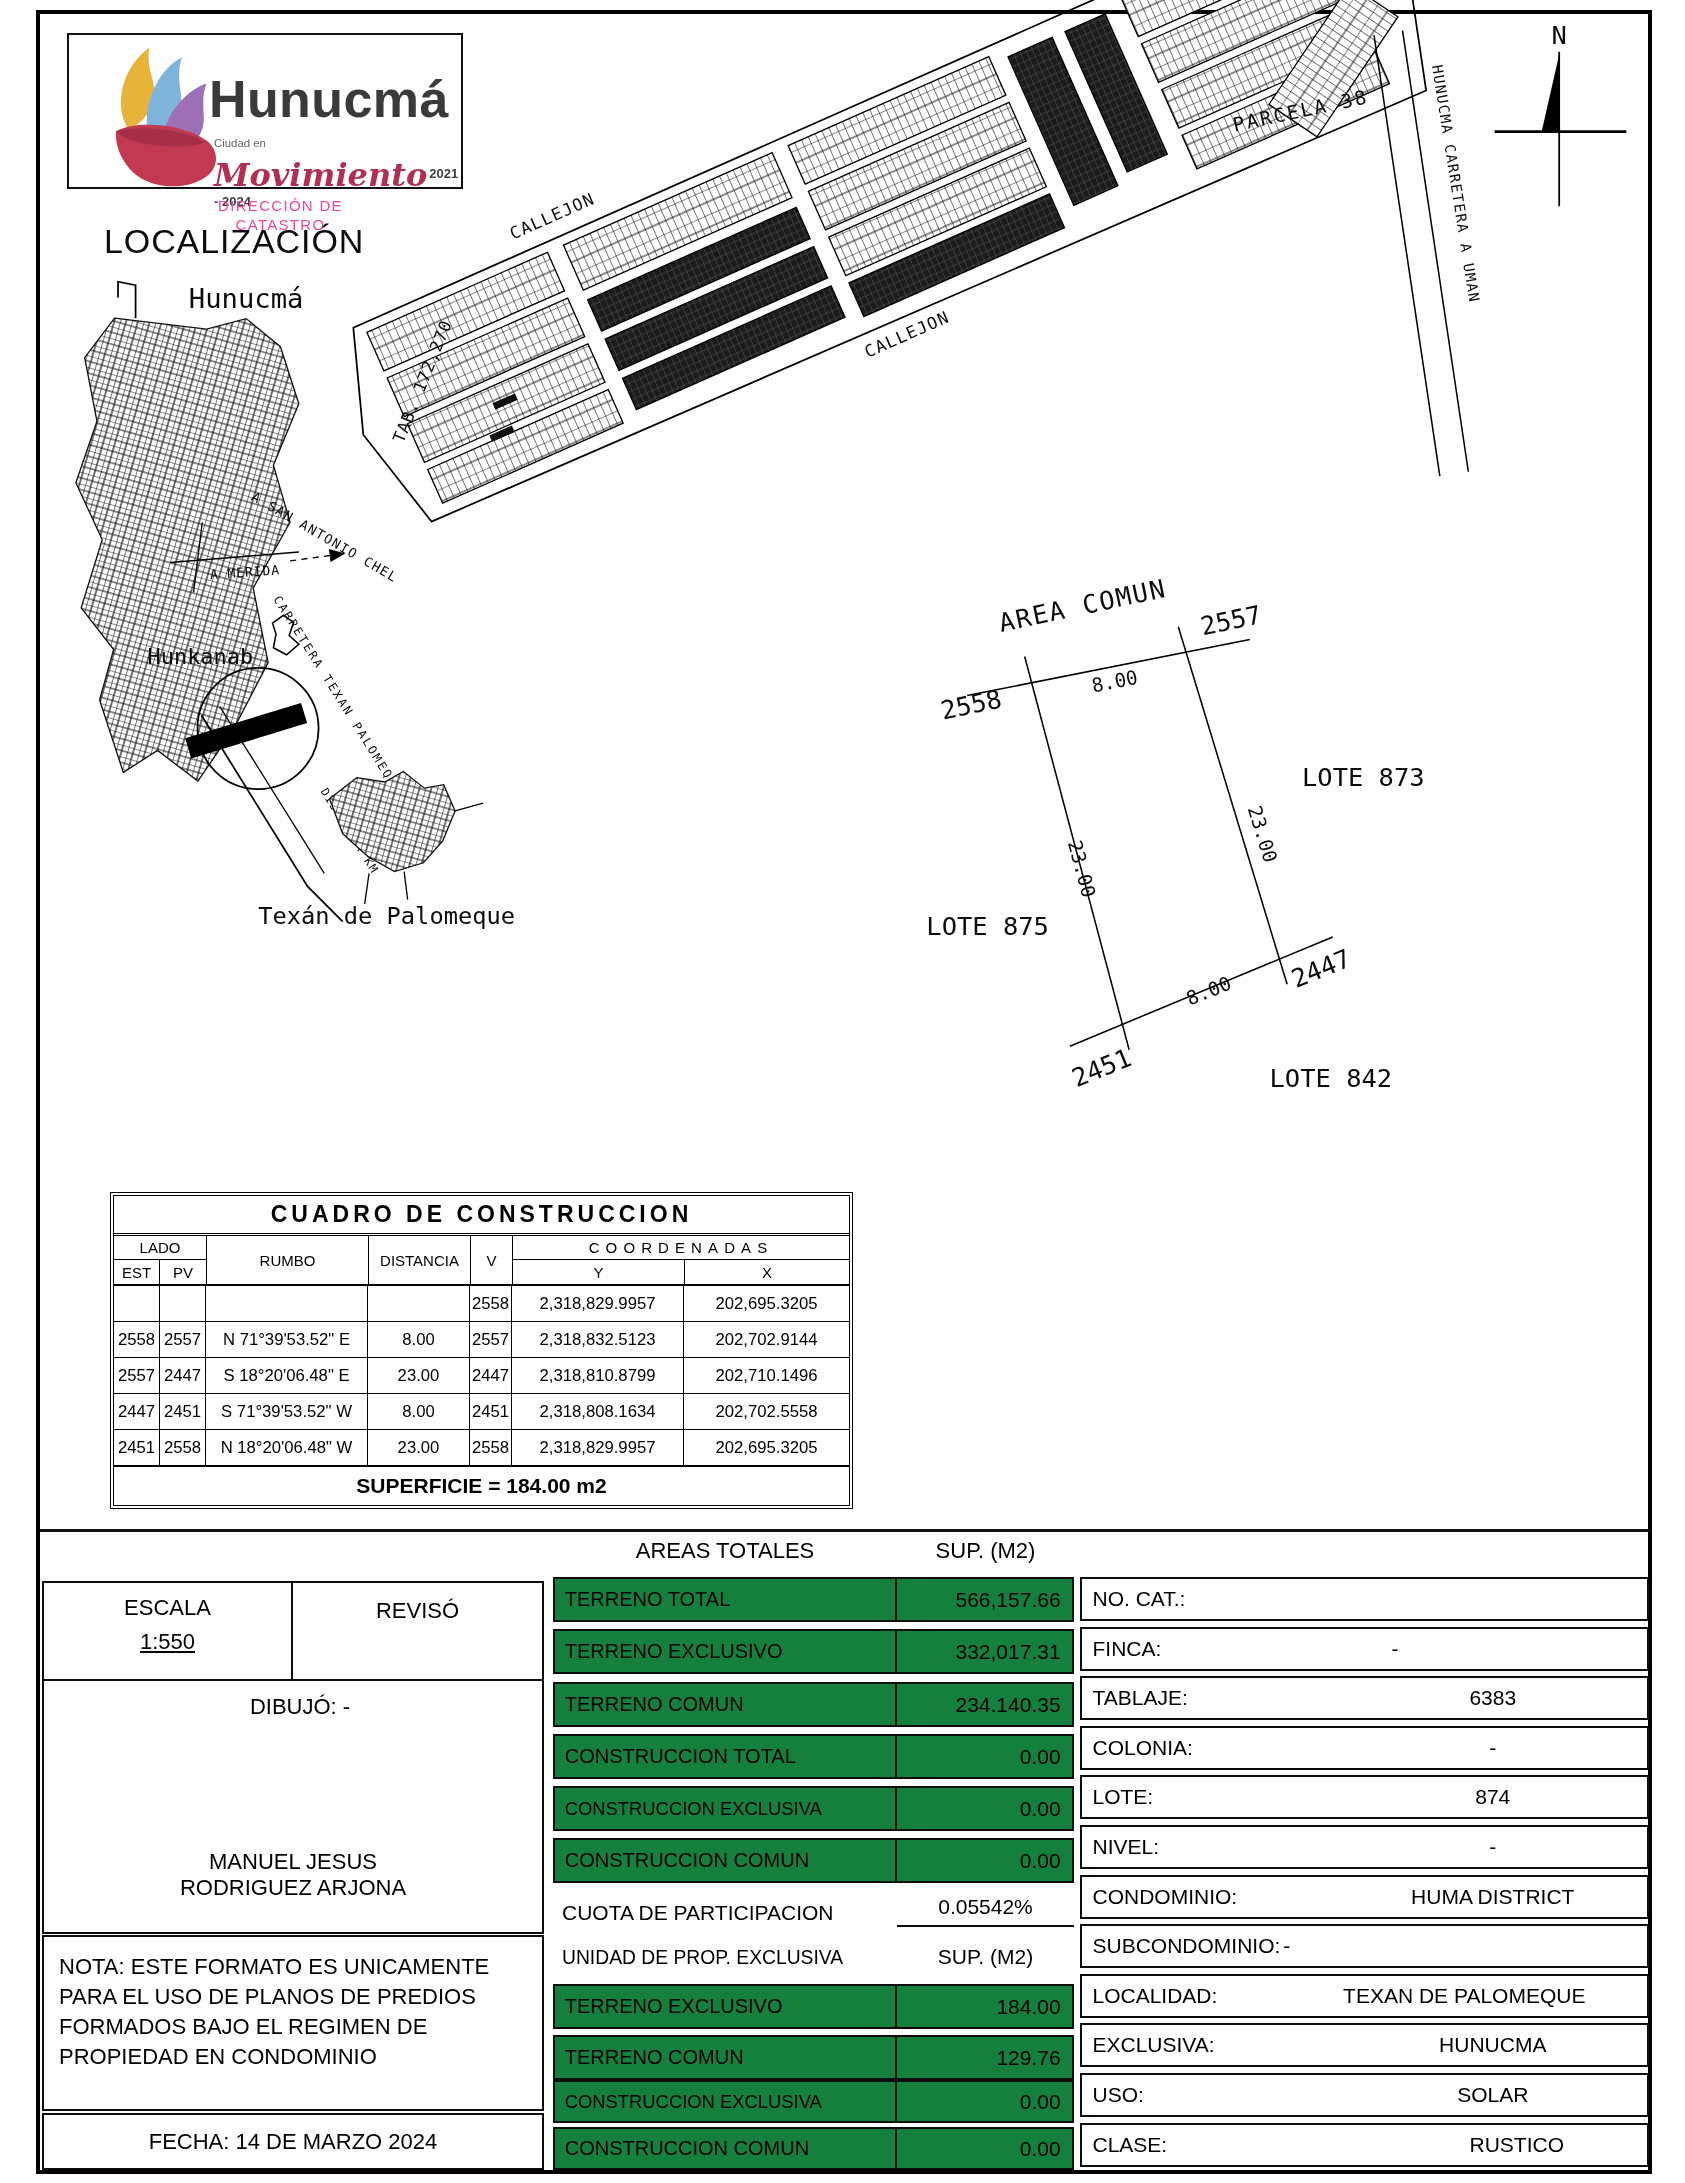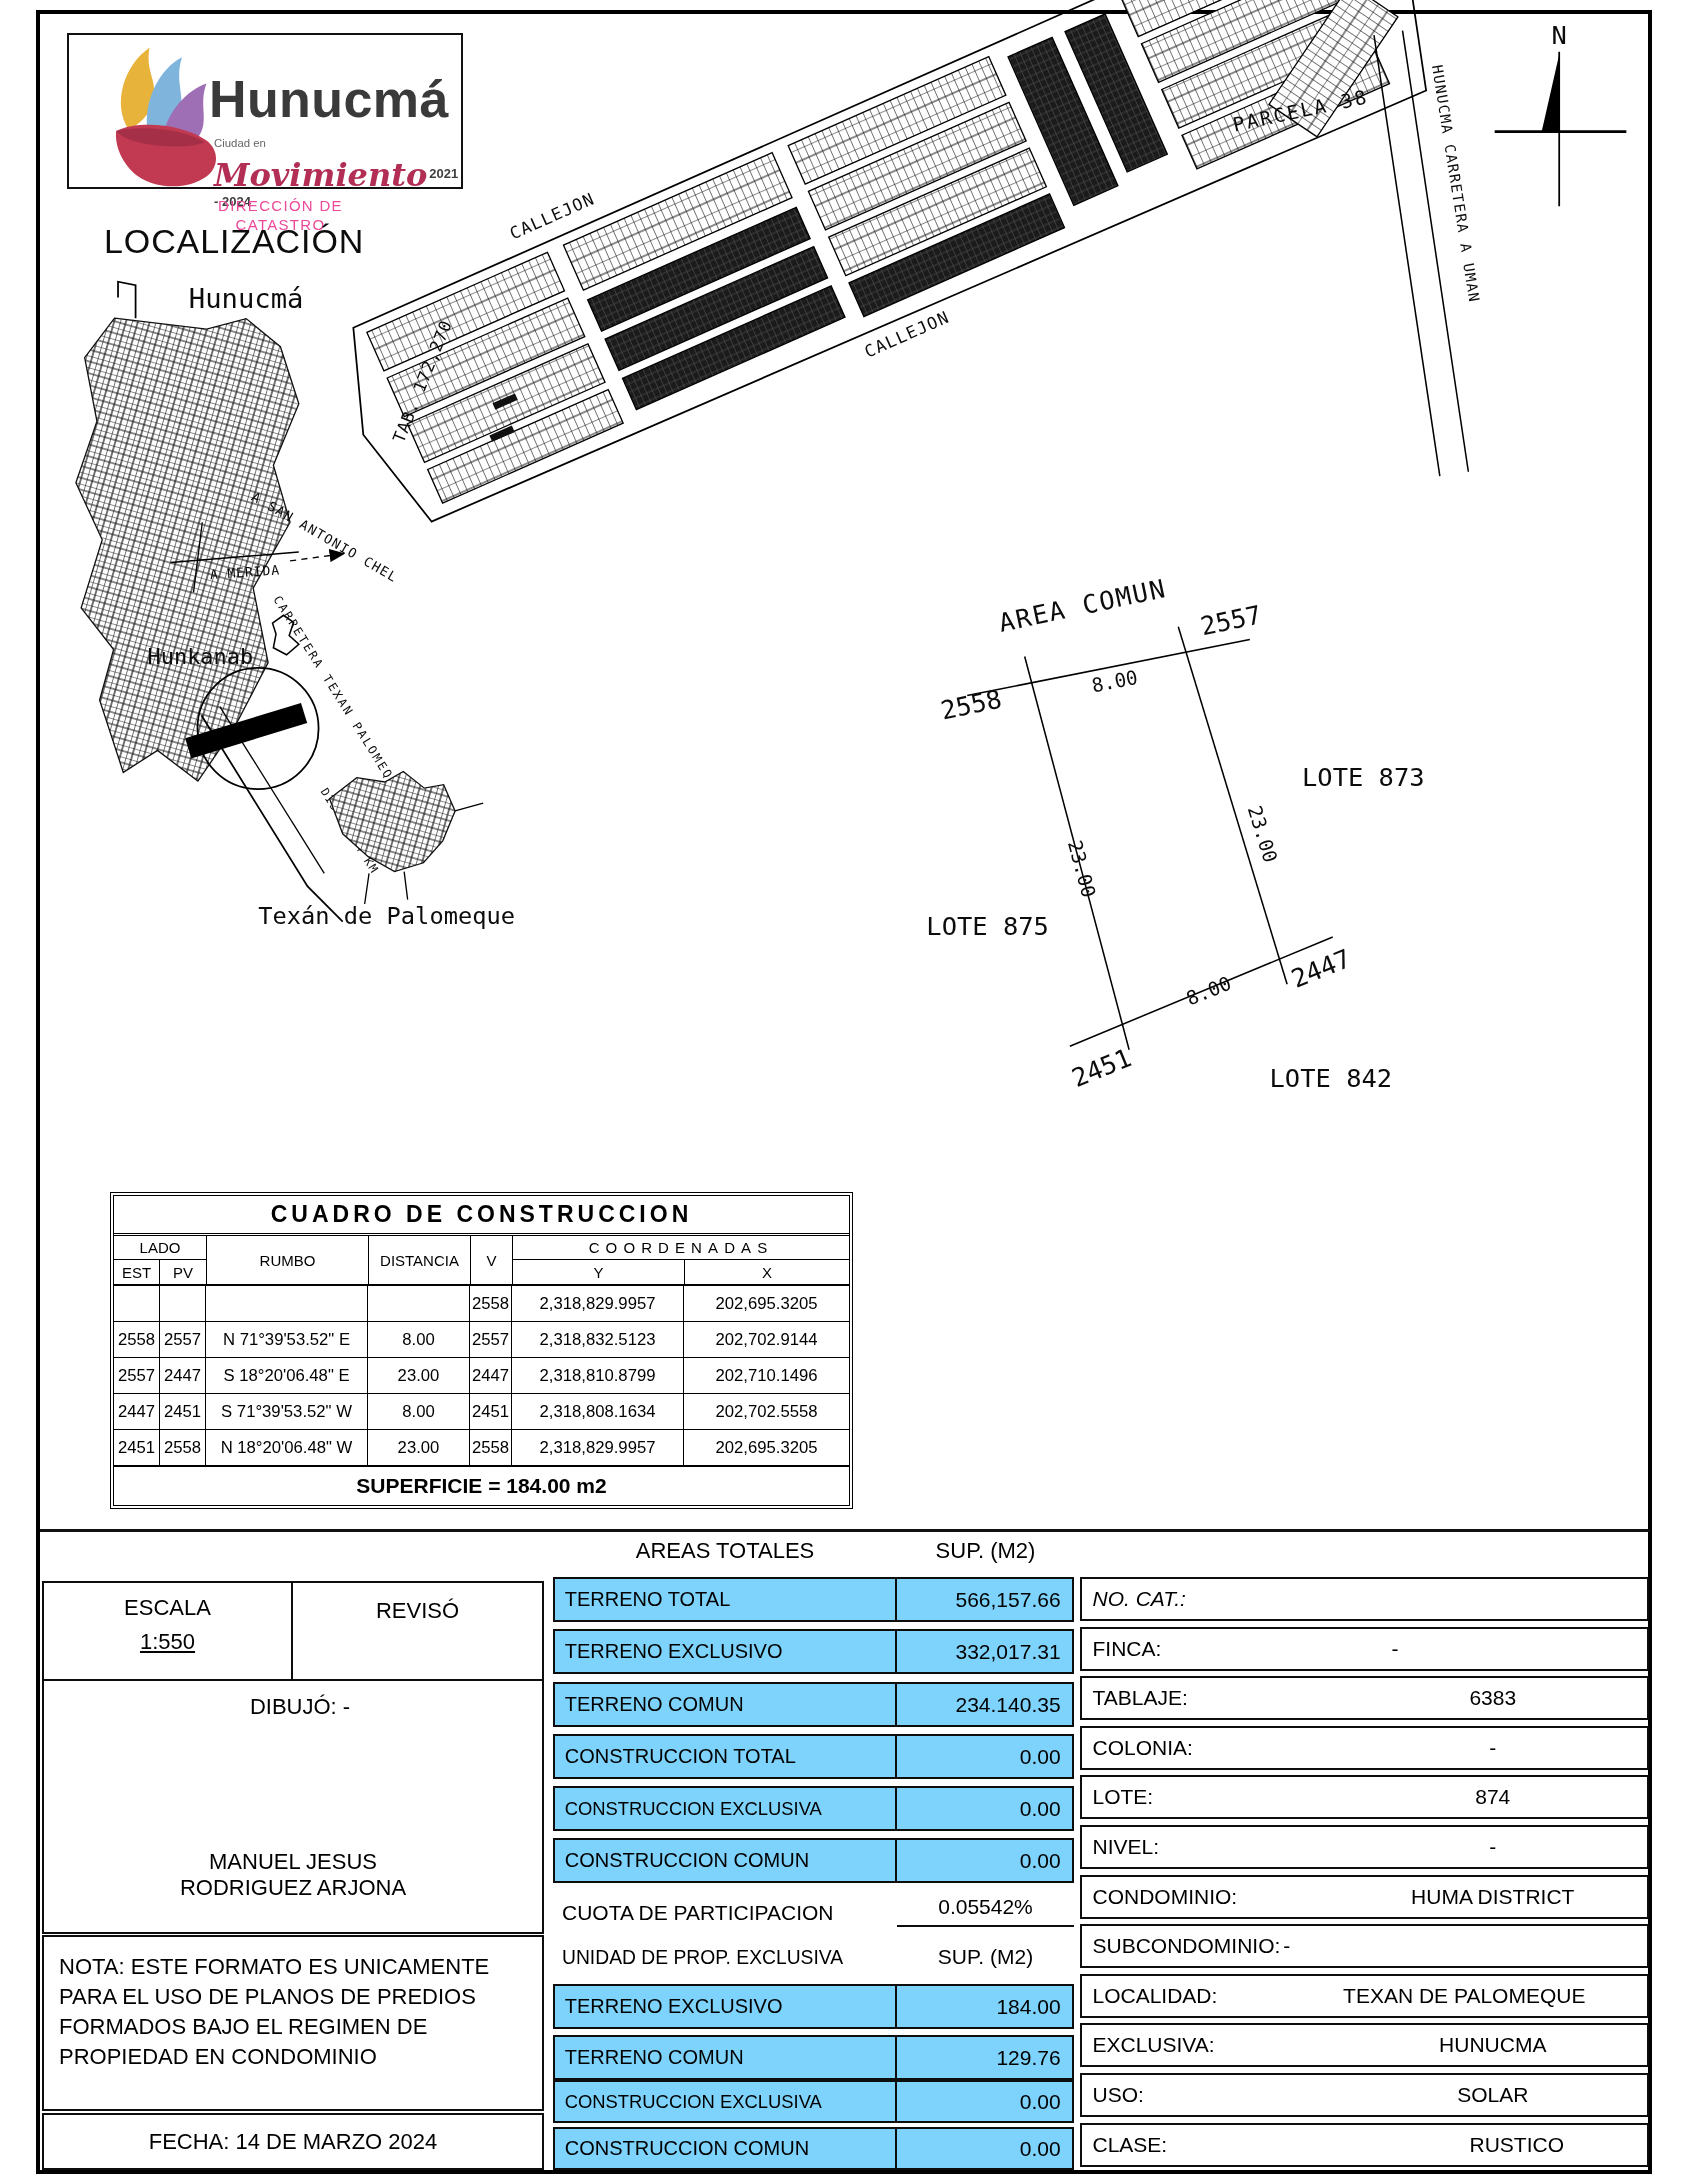--- a/index.html
+++ b/index.html
@@ -36,21 +36,21 @@
   .bR{border-right:1.3px solid #000;box-sizing:border-box;}
   .crow{display:flex;height:35px;border-bottom:1.3px solid #000;}
   .ccell{display:flex;align-items:center;justify-content:center;font-size:16.7px;box-sizing:border-box;}
   .csup{height:38px;line-height:38px;text-align:center;font-weight:bold;font-size:21px;border-top:1.3px solid #000;}
   
   .hsep{position:absolute;left:40px;top:1529px;width:1610px;border-top:3.1px solid #111;}
   .fbox{position:absolute;border:2.2px solid #0d0d0d;background:#fff;box-sizing:border-box;}
   .flabel{font-size:22px;text-align:center;}
   .areas-head{position:absolute;top:1538px;font-size:22px;}
   .mrow{position:absolute;left:553px;width:521px;height:45px;border:2.2px solid #0d0d0d;
-        background:#7dd3fc;box-sizing:border-box;display:flex;}
+        background:#15803d;box-sizing:border-box;display:flex;}
   .mlab{flex:0 0 342px;border-right:2.2px solid #0d0d0d;box-sizing:border-box;
         display:flex;align-items:center;padding-left:9.7px;font-size:20px;white-space:nowrap;}
   .mval{flex:1;display:flex;align-items:center;justify-content:flex-end;
         padding-right:11.4px;font-size:21px;}
   .drow{position:absolute;left:1080px;width:569px;height:44px;border:2.2px solid #0d0d0d;
         background:#fff;box-sizing:border-box;display:flex;align-items:center;}
   .dlab{flex:0 0 246px;padding-left:10.5px;font-size:21px;white-space:nowrap;}
   .dval{flex:1;text-align:center;font-size:21px;white-space:nowrap;}
 </style>
 </head>
@@ -373,21 +373,21 @@
   </div>
   <div class="mrow" style="top:2080px;height:43px;">
     <div class="mlab" style="font-size:18.4px;">CONSTRUCCION EXCLUSIVA</div>
     <div class="mval">0.00</div>
   </div>
   <div class="mrow" style="top:2127px;height:43px;">
     <div class="mlab">CONSTRUCCION COMUN</div>
     <div class="mval">0.00</div>
   </div>
 
-  <div class="drow" style="top:1577px;font-style:italic;">
+  <div class="drow" style="top:1577px;">
     <div class="dlab">NO. CAT.:</div>
     <div class="dval"></div>
   </div>
   <div class="drow" style="top:1627px;justify-content:space-between;">
     <div class="dlab">FINCA:</div>
     <div class="dval" style="text-align:left;padding-left:53px;">-</div>
   </div>
   <div class="drow" style="top:1676px;">
     <div class="dlab">TABLAJE:</div>
     <div class="dval">6383</div>

